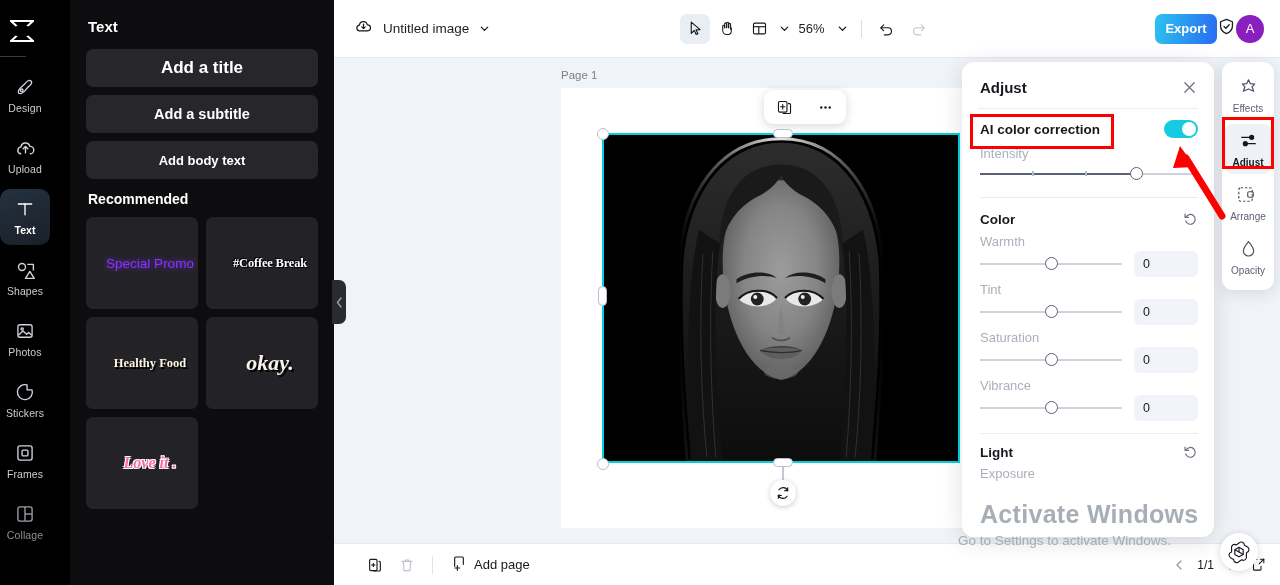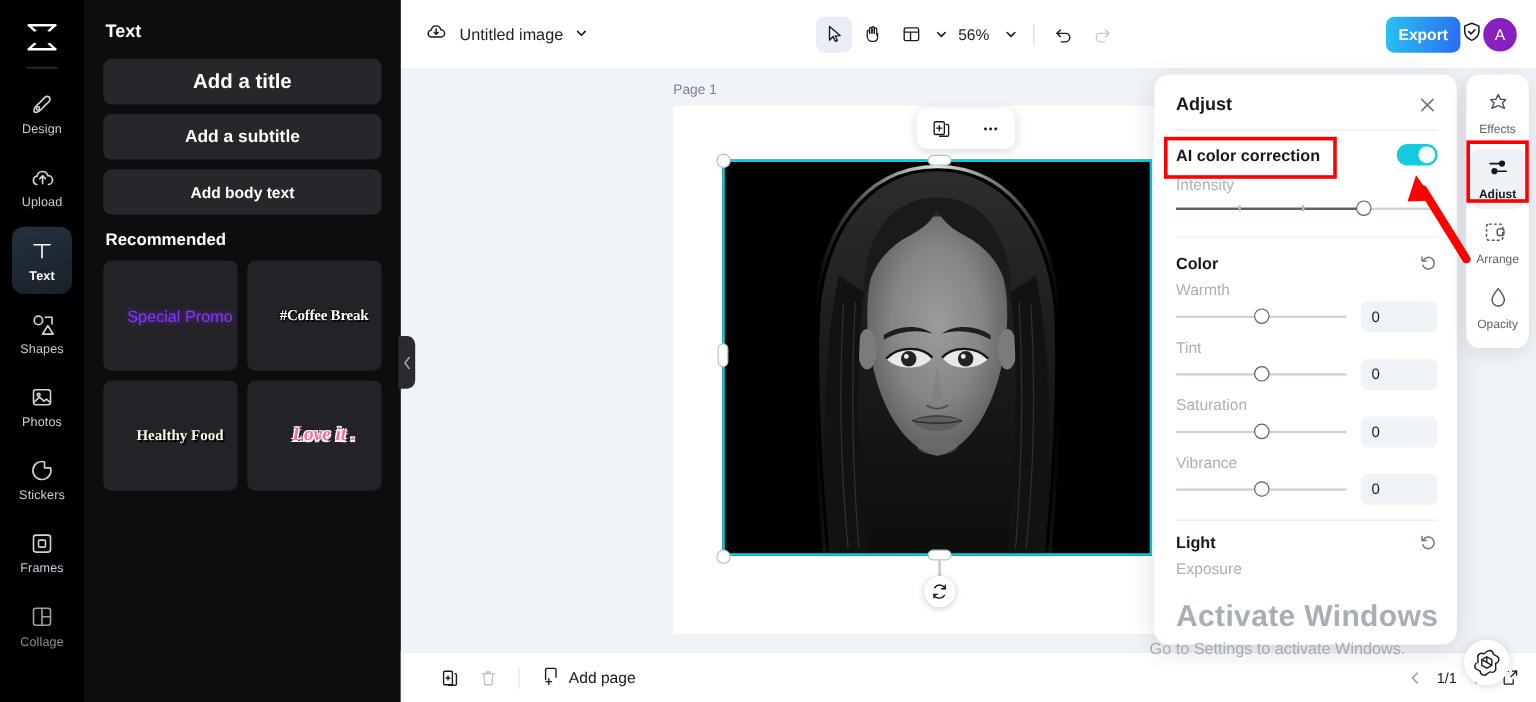--- a/index.html
+++ b/index.html
@@ -8,21 +8,21 @@
     overflow: hidden;
     font-family: "Liberation Sans", sans-serif;
     background: #f0f3f7;
   }
   #app { position: relative; width: 1280px; height: 585px; }
 
   
   .rail {
     position: absolute; left: 0; top: 0; width: 70px; height: 585px;
     background: #000000;
-    display: flex; flex-direction: column; align-items: center;
+    display: flex; flex-direction: column; 
     padding-top: 12px;
     z-index: 30;
   }
   .rail-logo { width: 44px; height: 38px; display:flex; align-items:center; justify-content:center; }
   .rail-sep { width: 26px; height: 1px; background: #3a3a3a; margin: 6px 0 10px 0; }
   .rail-item {
     width: 50px; height: 56px; border-radius: 10px;
     display: flex; flex-direction: column; align-items: center; justify-content: center;
     gap: 4px; margin-bottom: 5px; cursor: pointer;
   }
@@ -343,20 +343,23 @@
 
     <div class="grid">
       <div class="card">
         <span class="pv pv-special">Special Promo</span>
       </div>
       <div class="card">
         <span class="pv pv-coffee">#Coffee Break</span>
       </div>
       <div class="card">
         <span class="pv pv-healthy">Healthy Food</span>
+      </div>
+      <div class="card">
+        <span class="pv pv-okay">okay.</span>
       </div>
       <div class="card">
         <span class="pv pv-love">Love it .</span>
       </div>
     </div>
   </div>
 
   <div class="collapse-handle">
     <svg width="7" height="11" viewBox="0 0 7 11" fill="none" stroke="#9aa0aa" stroke-width="1.4" stroke-linecap="round" stroke-linejoin="round">
       <path d="M5 1 L1.5 5.5 L5 10"></path>

